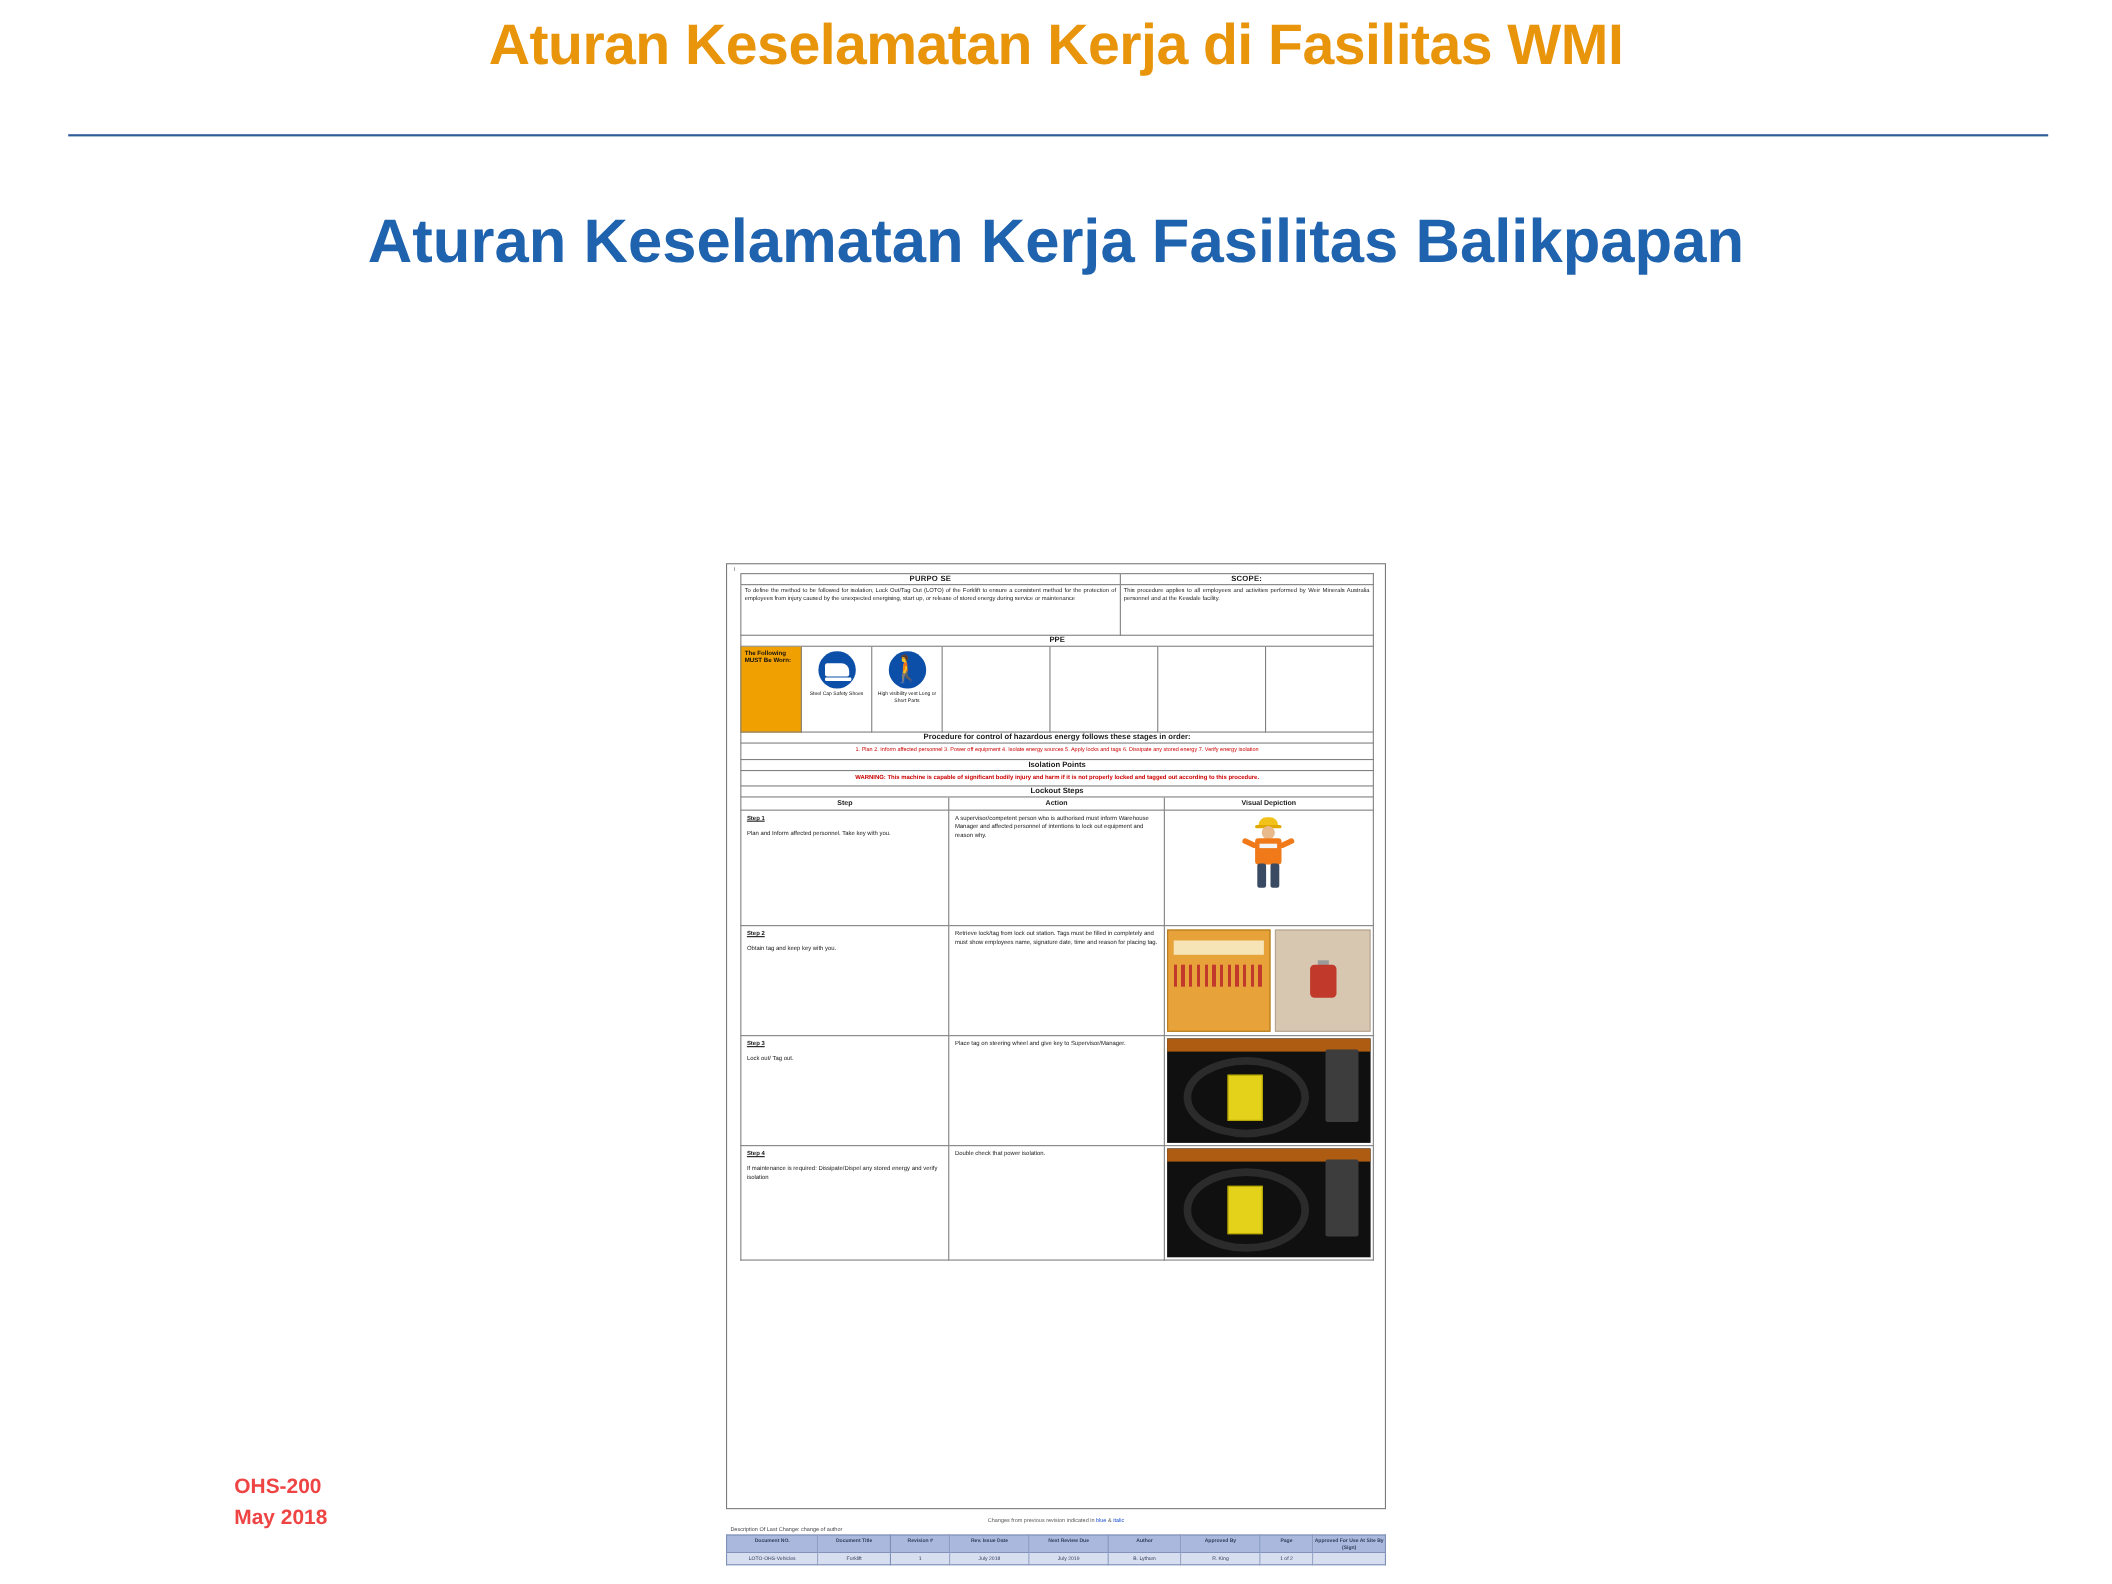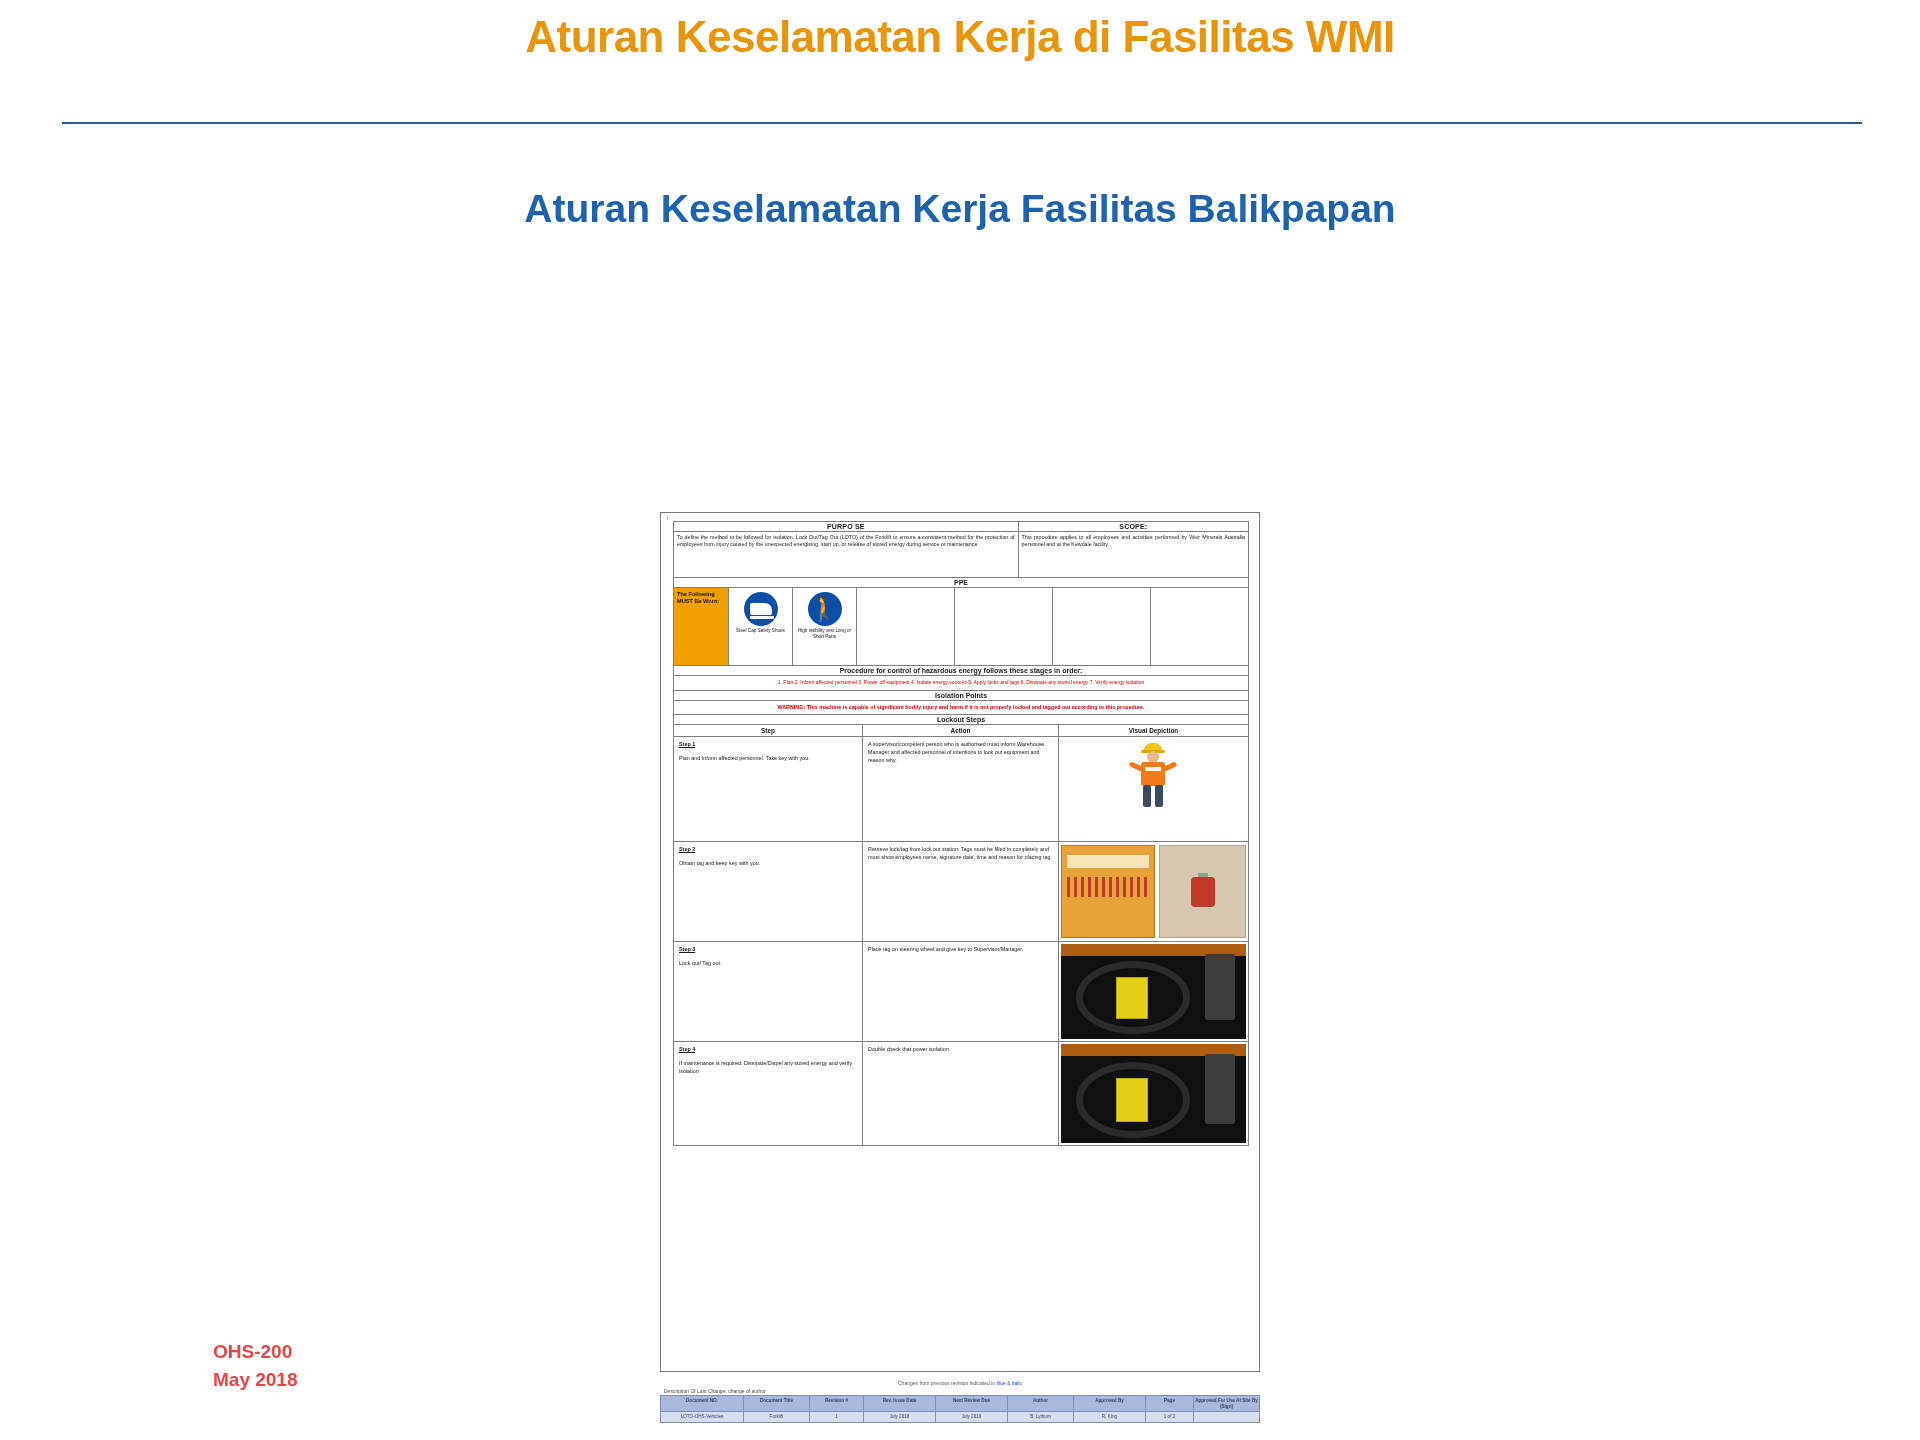--- a/index.html
+++ b/index.html
@@ -21,21 +21,21 @@
 
   
   .slide-header {
     position: absolute;
     top: 14px;
     left: 60px;
     width: 1800px;
     text-align: center;
   }
   .slide-header .htitle {
-    font-size: 44px;
+    font-size: 52px;
     font-weight: bold;
     color: #E8950C;
     letter-spacing: -0.5px;
     line-height: 1.05;
     white-space: nowrap;
   }
   .header-rule {
     position: absolute;
     top: 122px;
     left: 62px;
@@ -44,21 +44,21 @@
     background: #2E5C9A;
   }
 
   
   .main-title {
     position: absolute;
     top: 185px;
     left: 160px;
     width: 1600px;
     text-align: center;
-    font-size: 39px;
+    font-size: 56px;
     font-weight: bold;
     color: #1F63AF;
     line-height: 1.22;
   }
   .subtitle {
     position: absolute;
     top: 400px;
     left: 100px;
     width: 1730px;
     text-align: center;

